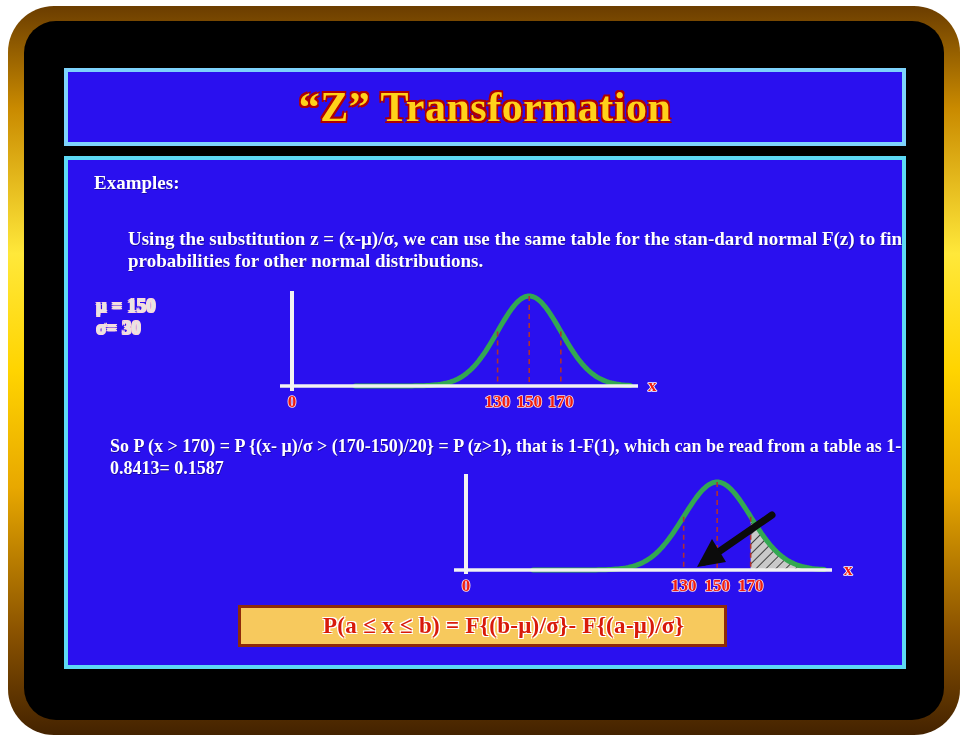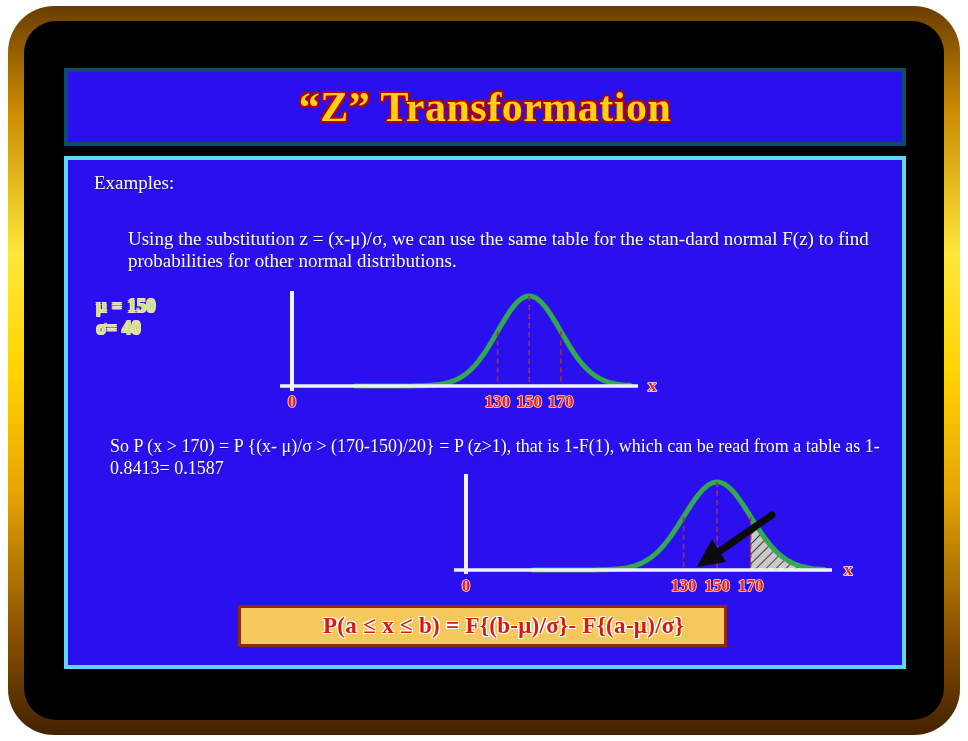--- a/index.html
+++ b/index.html
@@ -42,21 +42,21 @@
     background: #000000;
   }
 
   
   #title-box {
     position: absolute;
     left: 64px;
     top: 68px;
     width: 842px;
     height: 78px;
-    background: #0c4a6e;
+    background: #7dd3fc;
     box-sizing: border-box;
     padding: 4px;
   }
   #title-box-inner {
     width: 100%;
     height: 100%;
     background: #2a10ef;
     display: flex;
     align-items: center;
     justify-content: center;
@@ -94,21 +94,21 @@
     height: 100%;
     background: #2a10ef;
     box-sizing: border-box;
     overflow: hidden;
   }
 
   .wtext {
     position: absolute;
     color: #ffffff;
     font-family: "Liberation Serif", serif;
-    font-weight: normal;
+    font-weight: bold;
     text-shadow: 0.6px 0.6px 0 rgba(0,0,0,0.35);
   }
 
   #examples-label {
     left: 26px;
     top: 12px;
     font-size: 19px;
   }
   #intro-para {
     left: 26px;
@@ -129,21 +129,21 @@
 
   
   #params {
     position: absolute;
     left: 28px;
     top: 135px;
     font-family: "Liberation Serif", serif;
     font-weight: bold;
     font-size: 19px;
     line-height: 1.15;
-    color: #bef264;
+    color: #e5e5e5;
     text-shadow:
       -0.8px -0.8px 0 #ffd9d9,
        0.8px -0.8px 0 #ffd9d9,
       -0.8px  0.8px 0 #ffd9d9,
        0.8px  0.8px 0 #ffd9d9;
   }
 
   
   .chart {
     position: absolute;
@@ -218,21 +218,21 @@
 
 <div id="body-box">
   <div id="body-box-inner">
 
     <div class="wtext" id="examples-label">Examples:</div>
 
     <div class="wtext" id="intro-para">Using the substitution z = (x-μ)/σ, we can use the same table for the stan-dard  normal F(z) to find probabilities for other normal distributions.</div>
 
     <div id="params">
       <div>μ = 150</div>
-      <div>σ= 40</div>
+      <div>σ= 30</div>
     </div>
 
     <div class="chart" id="chart-1">
       <svg width="400" height="125" viewBox="0 0 400 125">
 
         <path id="c1-curve" fill="none" stroke="#33a852" stroke-width="5" stroke-linecap="round" stroke-linejoin="round" d="M 75.26 98.00 L 77.63 98.00 L 80.00 98.00 L 82.37 98.00 L 84.74 98.00 L 87.12 98.00 L 89.49 98.00 L 91.86 98.00 L 94.23 98.00 L 96.60 98.00 L 98.98 98.00 L 101.35 98.00 L 103.72 98.00 L 106.09 98.00 L 108.47 98.00 L 110.84 97.99 L 113.21 97.99 L 115.58 97.99 L 117.95 97.98 L 120.33 97.98 L 122.70 97.97 L 125.07 97.96 L 127.44 97.95 L 129.81 97.93 L 132.19 97.90 L 134.56 97.87 L 136.93 97.83 L 139.30 97.79 L 141.67 97.72 L 144.05 97.64 L 146.42 97.54 L 148.79 97.42 L 151.16 97.26 L 153.53 97.07 L 155.91 96.84 L 158.28 96.56 L 160.65 96.21 L 163.02 95.80 L 165.40 95.31 L 167.77 94.73 L 170.14 94.05 L 172.51 93.24 L 174.88 92.31 L 177.26 91.23 L 179.63 90.00 L 182.00 88.59 L 184.37 86.99 L 186.74 85.20 L 189.12 83.20 L 191.49 80.98 L 193.86 78.54 L 196.23 75.87 L 198.60 72.98 L 200.98 69.87 L 203.35 66.54 L 205.72 63.03 L 208.09 59.34 L 210.47 55.50 L 212.84 51.54 L 215.21 47.50 L 217.58 43.41 L 219.95 39.33 L 222.33 35.29 L 224.70 31.35 L 227.07 27.56 L 229.44 23.97 L 231.81 20.63 L 234.19 17.60 L 236.56 14.92 L 238.93 12.63 L 241.30 10.77 L 243.67 9.37 L 246.05 8.45 L 248.42 8.03 L 250.79 8.11 L 253.16 8.70 L 255.53 9.78 L 257.91 11.34 L 260.28 13.35 L 262.65 15.77 L 265.02 18.58 L 267.40 21.71 L 269.77 25.14 L 272.14 28.80 L 274.51 32.65 L 276.88 36.63 L 279.26 40.69 L 281.63 44.78 L 284.00 48.85 L 286.37 52.87 L 288.74 56.79 L 291.12 60.59 L 293.49 64.22 L 295.86 67.67 L 298.23 70.93 L 300.60 73.97 L 302.98 76.78 L 305.35 79.38 L 307.72 81.74 L 310.09 83.89 L 312.47 85.82 L 314.84 87.55 L 317.21 89.08 L 319.58 90.43 L 321.95 91.61 L 324.33 92.64 L 326.70 93.52 L 329.07 94.29 L 331.44 94.94 L 333.81 95.49 L 336.19 95.95 L 338.56 96.34 L 340.93 96.66 L 343.30 96.92 L 345.67 97.14 L 348.05 97.32 L 350.42 97.46"></path>
 
         <g id="c1-markers">
             <line x1="217.5813953488372" x2="217.5813953488372" y1="43.41224062586299" y2="98" stroke="#b03030" stroke-width="1.6" stroke-dasharray="5 4"></line>
             <line x1="249.2093023255814" x2="249.2093023255814" y1="8" y2="98" stroke="#b03030" stroke-width="1.6" stroke-dasharray="5 4"></line>

